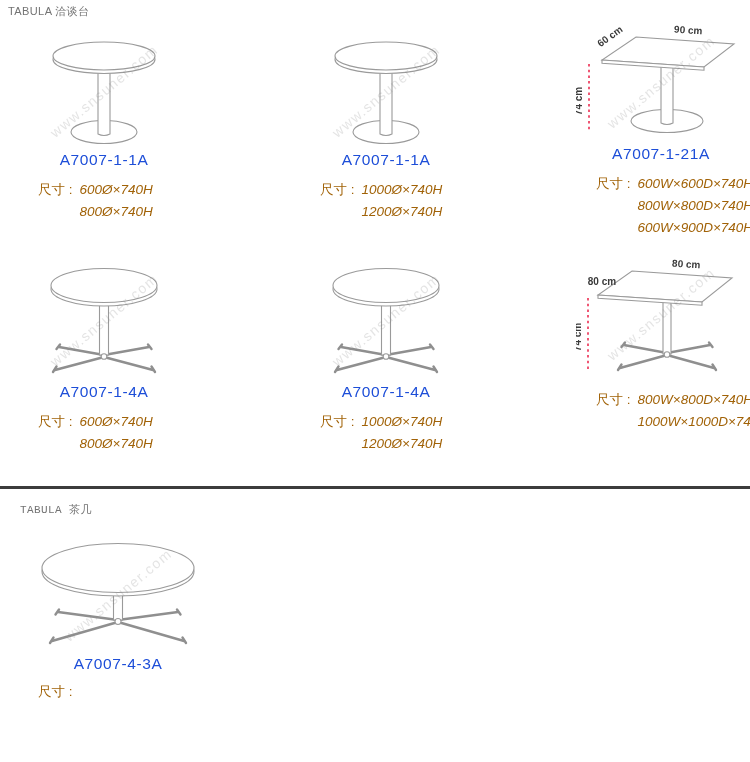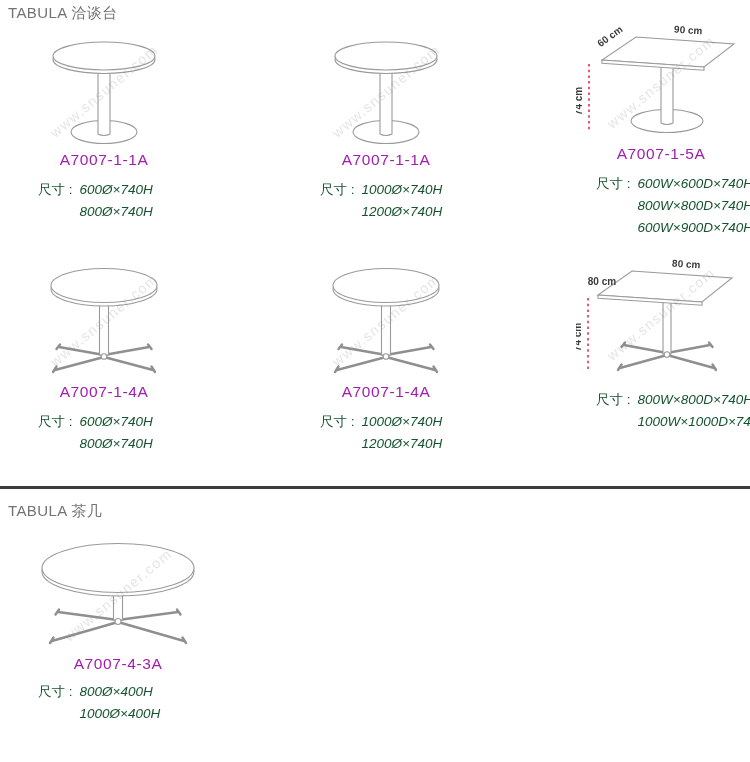--- a/index.html
+++ b/index.html
@@ -1,37 +1,37 @@
 <!DOCTYPE html>
 <html><head>
 <meta charset="utf-8">
 <style>
   html,body { margin:0; padding:0; }
   body {
     width:750px; height:762px; background:#ffffff; position:relative;
     font-family:"Liberation Sans", sans-serif; overflow:hidden;
   }
   .section-title {
-    position:absolute; font-size:15px; color:#737373; letter-spacing:0.4px;
+    position:absolute; font-size:11px; color:#737373; letter-spacing:0.4px;
   }
   .product { position:absolute; }
   .figure { position:relative; }
   .figure svg { display:block; margin:0 auto; }
   .sketch { stroke:#9a9a9a; stroke-width:1.1; fill:#ffffff; }
   .leg { stroke:#8f8f8f; stroke-width:2.4; fill:none; stroke-linecap:round; }
   .ann {
     fill:#3a3a3a; font-size:10px; font-weight:bold;
     font-family:"Liberation Sans", sans-serif;
   }
   .code {
-    text-align:center; font-size:15.5px; color:#a21caf;
+    text-align:center; font-size:15.5px; color:#1d4ed8;
     letter-spacing:0.6px; margin-top:2px; line-height:20px;
   }
   .sizes {
-    display:flex; margin-top:9px; font-size:13.5px; color:#14532d;
+    display:flex; margin-top:9px; font-size:13.5px; color:#a16207;
   }
   .dim-label { margin-right:7px; line-height:22px; white-space:nowrap; }
   .size-value { line-height:22px; white-space:nowrap;font-style:italic; }
   .wm {
     position:absolute; left:0; right:0; top:42%; text-align:center;
     transform:rotate(-40deg); color:rgba(130,130,130,0.22);
     font-size:14px; letter-spacing:1.5px; pointer-events:none;
   }
   .divider {
     position:absolute; left:0; top:486px; width:750px; height:2.5px;
@@ -42,21 +42,21 @@
   #p2 { left:296px; top:36px;  width:180px; }
   #p3 { left:572px; top:24px;  width:178px; }
   #p4 { left:14px;  top:262px; width:180px; }
   #p5 { left:296px; top:262px; width:180px; }
   #p6 { left:572px; top:252px; width:178px; }
   #p7 { left:18px;  top:540px; width:200px; }
   #p1 .sizes, #p2 .sizes, #p4 .sizes, #p5 .sizes { padding-left:24px; }
   #p3 .sizes, #p6 .sizes { padding-left:24px; }
   #p7 .sizes { padding-left:20px; margin-top:7px; }
   #title1 { left:8px; top:4px; }
-  #title2 { left:8px; top:502px; }
+  #title2 { left:20px; top:502px;font-family:Liberation Mono, monospace; }
 </style>
 </head>
 <body>
 
 <div id="title1" class="section-title">TABULA 洽谈台</div>
 
 <div id="p1" class="product">
   <div class="figure">
     <span class="wm">www.snsuner.com</span>
     <svg width="130" height="112" viewBox="0 0 130 112">
@@ -103,21 +103,21 @@
       <line x1="13" y1="40" x2="13" y2="108" stroke-width="1.8" stroke-dasharray="2.5 3.2" stroke="#ee4565"></line>
       <ellipse class="sketch" cx="91" cy="97" rx="36" ry="11.5"></ellipse>
       <path class="sketch" d="M85,40 L85,99 Q91,102 97,99 L97,40 Z"></path>
       <path class="sketch" d="M60,13 L158,20 L128,43 L26,36 Z"></path>
       <path class="sketch" d="M26,36 L128,43 L128,46.2 L26,39.2 Z"></path>
       <text class="ann" x="112" y="9.5" text-anchor="middle" transform="rotate(4 112 9.5)">90 cm</text>
       <text class="ann" x="36" y="15" text-anchor="middle" transform="rotate(-36 36 15)">60 cm</text>
       <text class="ann" x="6" y="77" text-anchor="middle" transform="rotate(-90 6 77)">74 cm</text>
     </svg>
   </div>
-  <div class="code">A7007-1-5A</div>
+  <div class="code">A7007-1-21A</div>
   <div class="sizes">
     <span class="dim-label">尺寸 :</span>
     <span>
       <div class="size-value">600W×600D×740H</div>
       <div class="size-value">800W×800D×740H</div>
       <div class="size-value">600W×900D×740H</div>
     </span>
   </div>
 </div>
 
@@ -226,18 +226,14 @@
         <line class="leg" x1="164.5" y1="97.5" x2="168" y2="103"></line>
       <rect class="sketch" x="95.5" y="52" width="9" height="28"></rect>
       <circle class="sketch" cx="100" cy="81.5" r="3"></circle>
       <ellipse class="sketch" cx="100" cy="31.5" rx="76" ry="24.5"></ellipse>
       <ellipse class="sketch" cx="100" cy="28" rx="76" ry="24.5"></ellipse>
     </svg>
   </div>
   <div class="code">A7007-4-3A</div>
   <div class="sizes">
     <span class="dim-label">尺寸 :</span>
-    <span>
-      <div class="size-value">800Ø×400H</div>
-      <div class="size-value">1000Ø×400H</div>
-    </span>
   </div>
 </div>
 
 </body></html>

